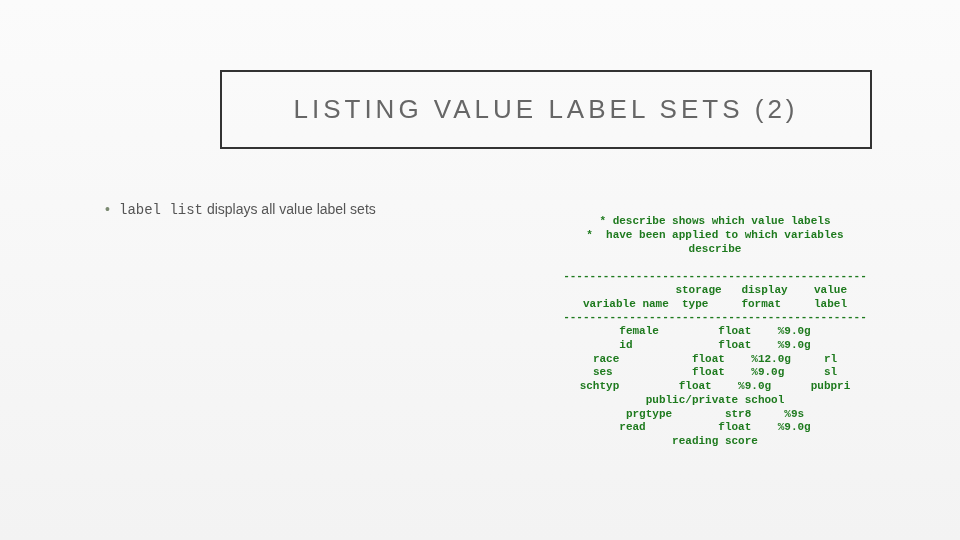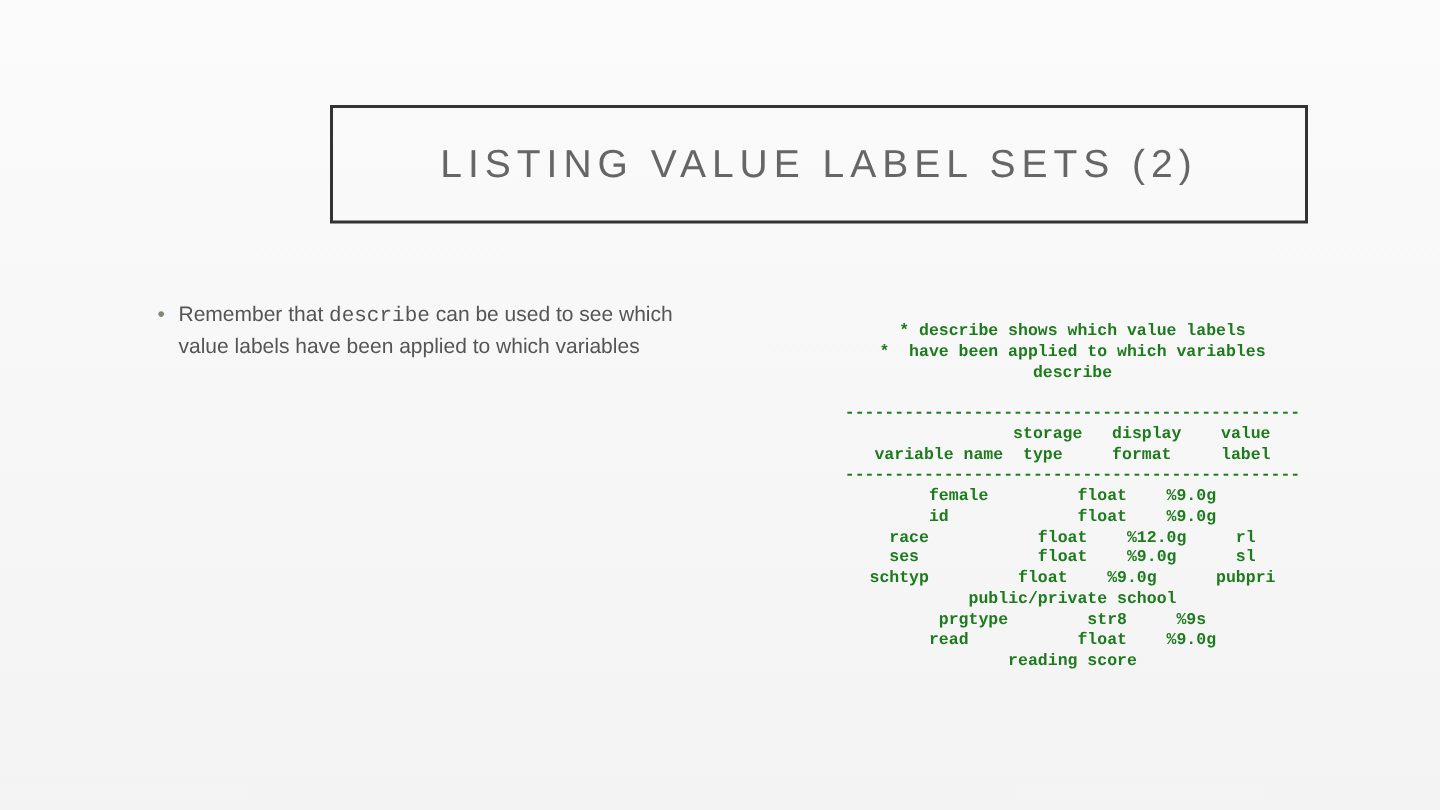--- a/index.html
+++ b/index.html
@@ -76,21 +76,21 @@
 <body>
 
 <div class="slide">
 
   <div class="title-box">
     <span class="title-text">LISTING VALUE LABEL SETS (2)</span>
   </div>
 
   <div class="left-col">
     <div class="bullet">
-      <span>Remember that </span><span class="code">describe</span><span> can be used to see which value labels have been applied to which variables</span>
+      <span class="code">label list</span><span> displays all value label sets</span>
     </div>
   </div>
 
   <div class="right-col">
     <div class="stata">* describe shows which value labels
 *  have been applied to which variables
 describe
 
 ----------------------------------------------
               storage   display    value

